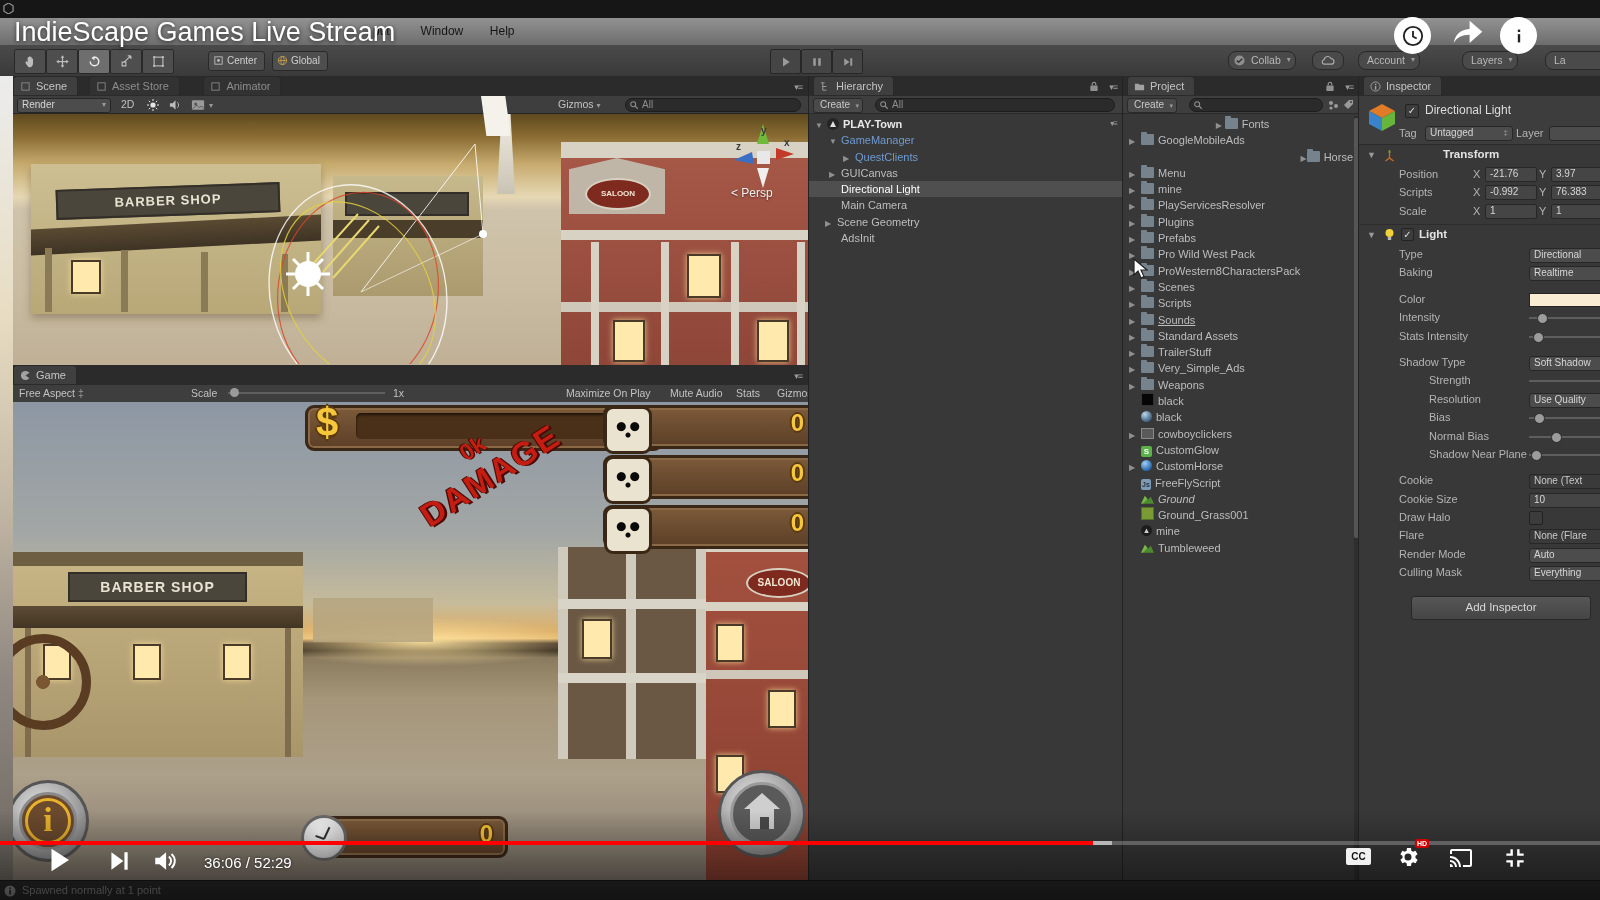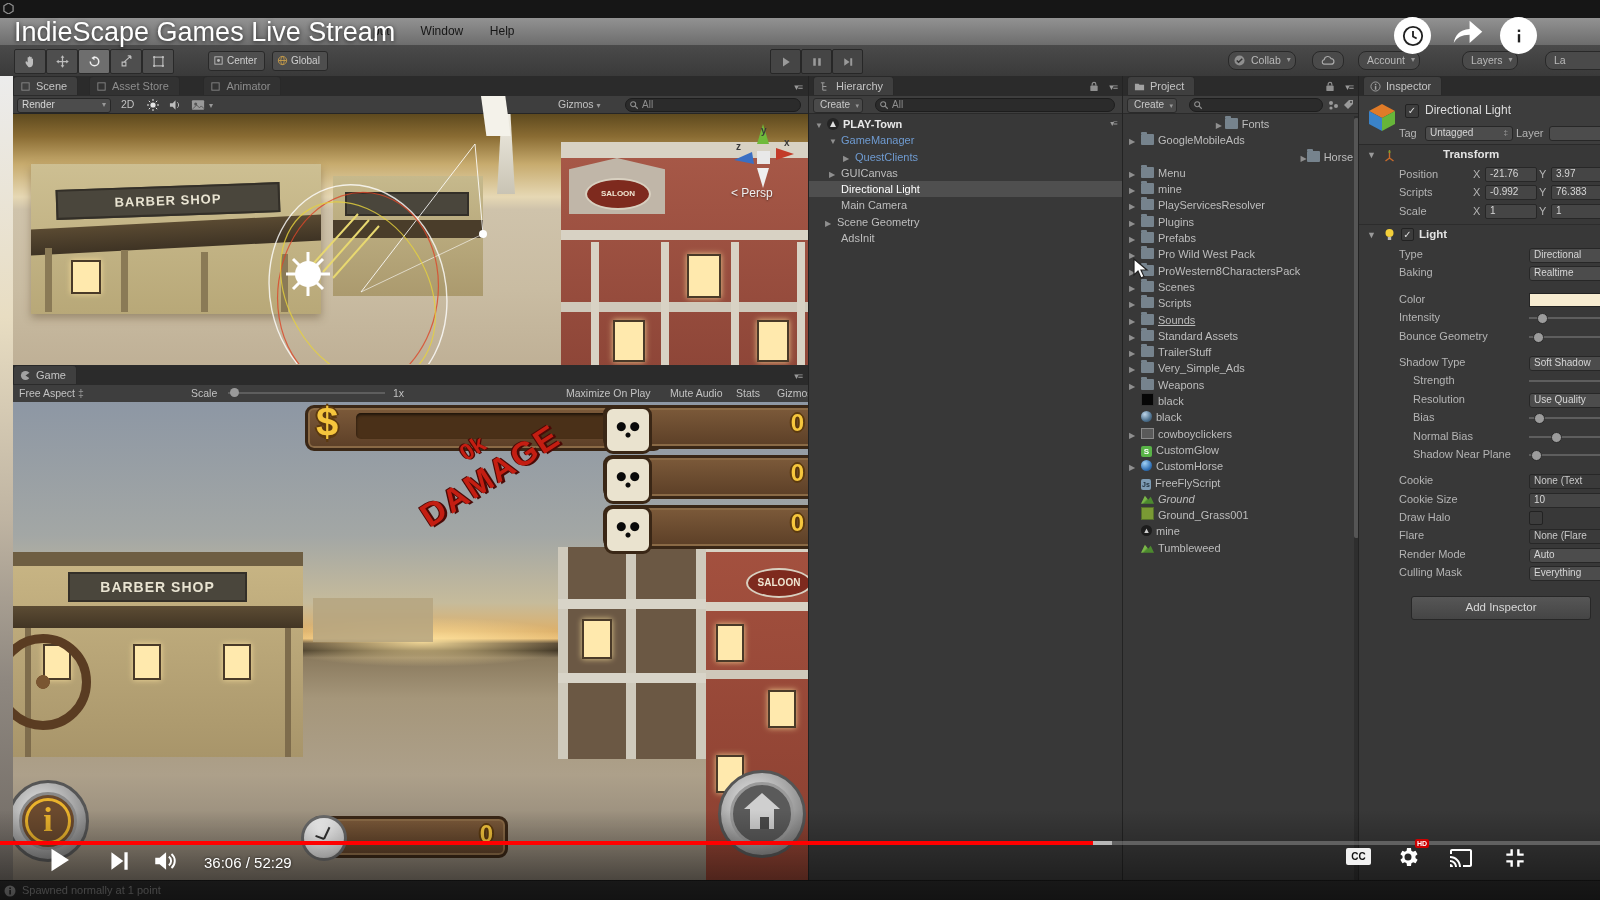--- a/index.html
+++ b/index.html
@@ -63,21 +63,21 @@
   .icon-terrain{background:linear-gradient(135deg,#7ab648 45%,#4c8a2e 55%);clip-path:polygon(0 100%,30% 20%,55% 60%,75% 30%,100% 100%);width:13px;height:10px;margin-top:1px;}
   .icon-texture{background:#7a9a34;border:1px solid #55702a;width:11px;height:11px;}
   .icon-unity{background:#1d1d1d;border-radius:50%;width:11px;height:11px;}
   .icon-unity::before{content:"";position:absolute;left:3px;top:3px;width:5px;height:5px;background:#cfcfcf;clip-path:polygon(50% 0,100% 100%,0 100%);}
   .icon-scene-unity{background:#242424;border-radius:50%;width:12px;height:12px;display:inline-block;margin:0 4px -2px 0;position:relative;}
   .icon-scene-unity::before{content:"";position:absolute;left:3px;top:3px;width:6px;height:6px;background:#dedede;clip-path:polygon(50% 0,100% 100%,0 100%);}
   
   .insp-label{position:absolute;color:#b4b4b4;font-size:11px;}
   .insp-row{position:relative;height:18.4px;text-decoration:underline;}
   .insp-row .lb{position:absolute;left:40px;top:2px;color:#b4b4b4;font-size:11px;white-space:nowrap;}
-  .insp-row.ind .lb{left:54px;}
+  .insp-row.ind .lb{left:70px;}
   .insp-row .ctl{position:absolute;left:170px;top:2px;width:120px;}
   .drop{height:13px;background:#4c4c4c;border:1px solid #272727;border-radius:3px;color:#d6d6d6;
         font-size:10px;line-height:12px;padding:0 4px;white-space:nowrap;overflow:hidden;}
   .objfield{height:13px;background:#3a3a3a;border:1px solid #272727;border-radius:2px;color:#c9c9c9;
         font-size:10px;line-height:12px;padding:0 4px;white-space:nowrap;overflow:hidden;}
   .numfield{height:13px;background:#454545;border:1px solid #272727;border-radius:2px;color:#d6d6d6;
         font-size:10px;line-height:12px;padding:0 4px;}
   .sliderline{position:relative;height:2px;background:#5e5e5e;top:6px;width:118px;}
   .sliderknob{position:absolute;top:-4px;width:9px;height:9px;border-radius:50%;background:#9c9c9c;border:1px solid #2a2a2a;}
   .checkbox{width:12px;height:12px;background:#3c3c3c;border:1px solid #222;border-radius:2px;color:#ddd;
@@ -650,21 +650,21 @@
         </div>
         <div class="insp-row">
           <span class="lb">Intensity</span>
           <span class="ctl">
             <div class="sliderline">
               <div class="sliderknob" style="left: calc(10% - 4px);"></div>
             </div>
           </span>
         </div>
         <div class="insp-row">
-          <span class="lb">Bounce Geometry</span>
+          <span class="lb">Stats Intensity</span>
           <span class="ctl">
             <div class="sliderline">
               <div class="sliderknob" style="left: calc(7% - 4px);"></div>
             </div>
           </span>
         </div>
         <div style="height: 8px;"></div>
         <div class="insp-row">
           <span class="lb">Shadow Type</span>
           <span class="ctl">

